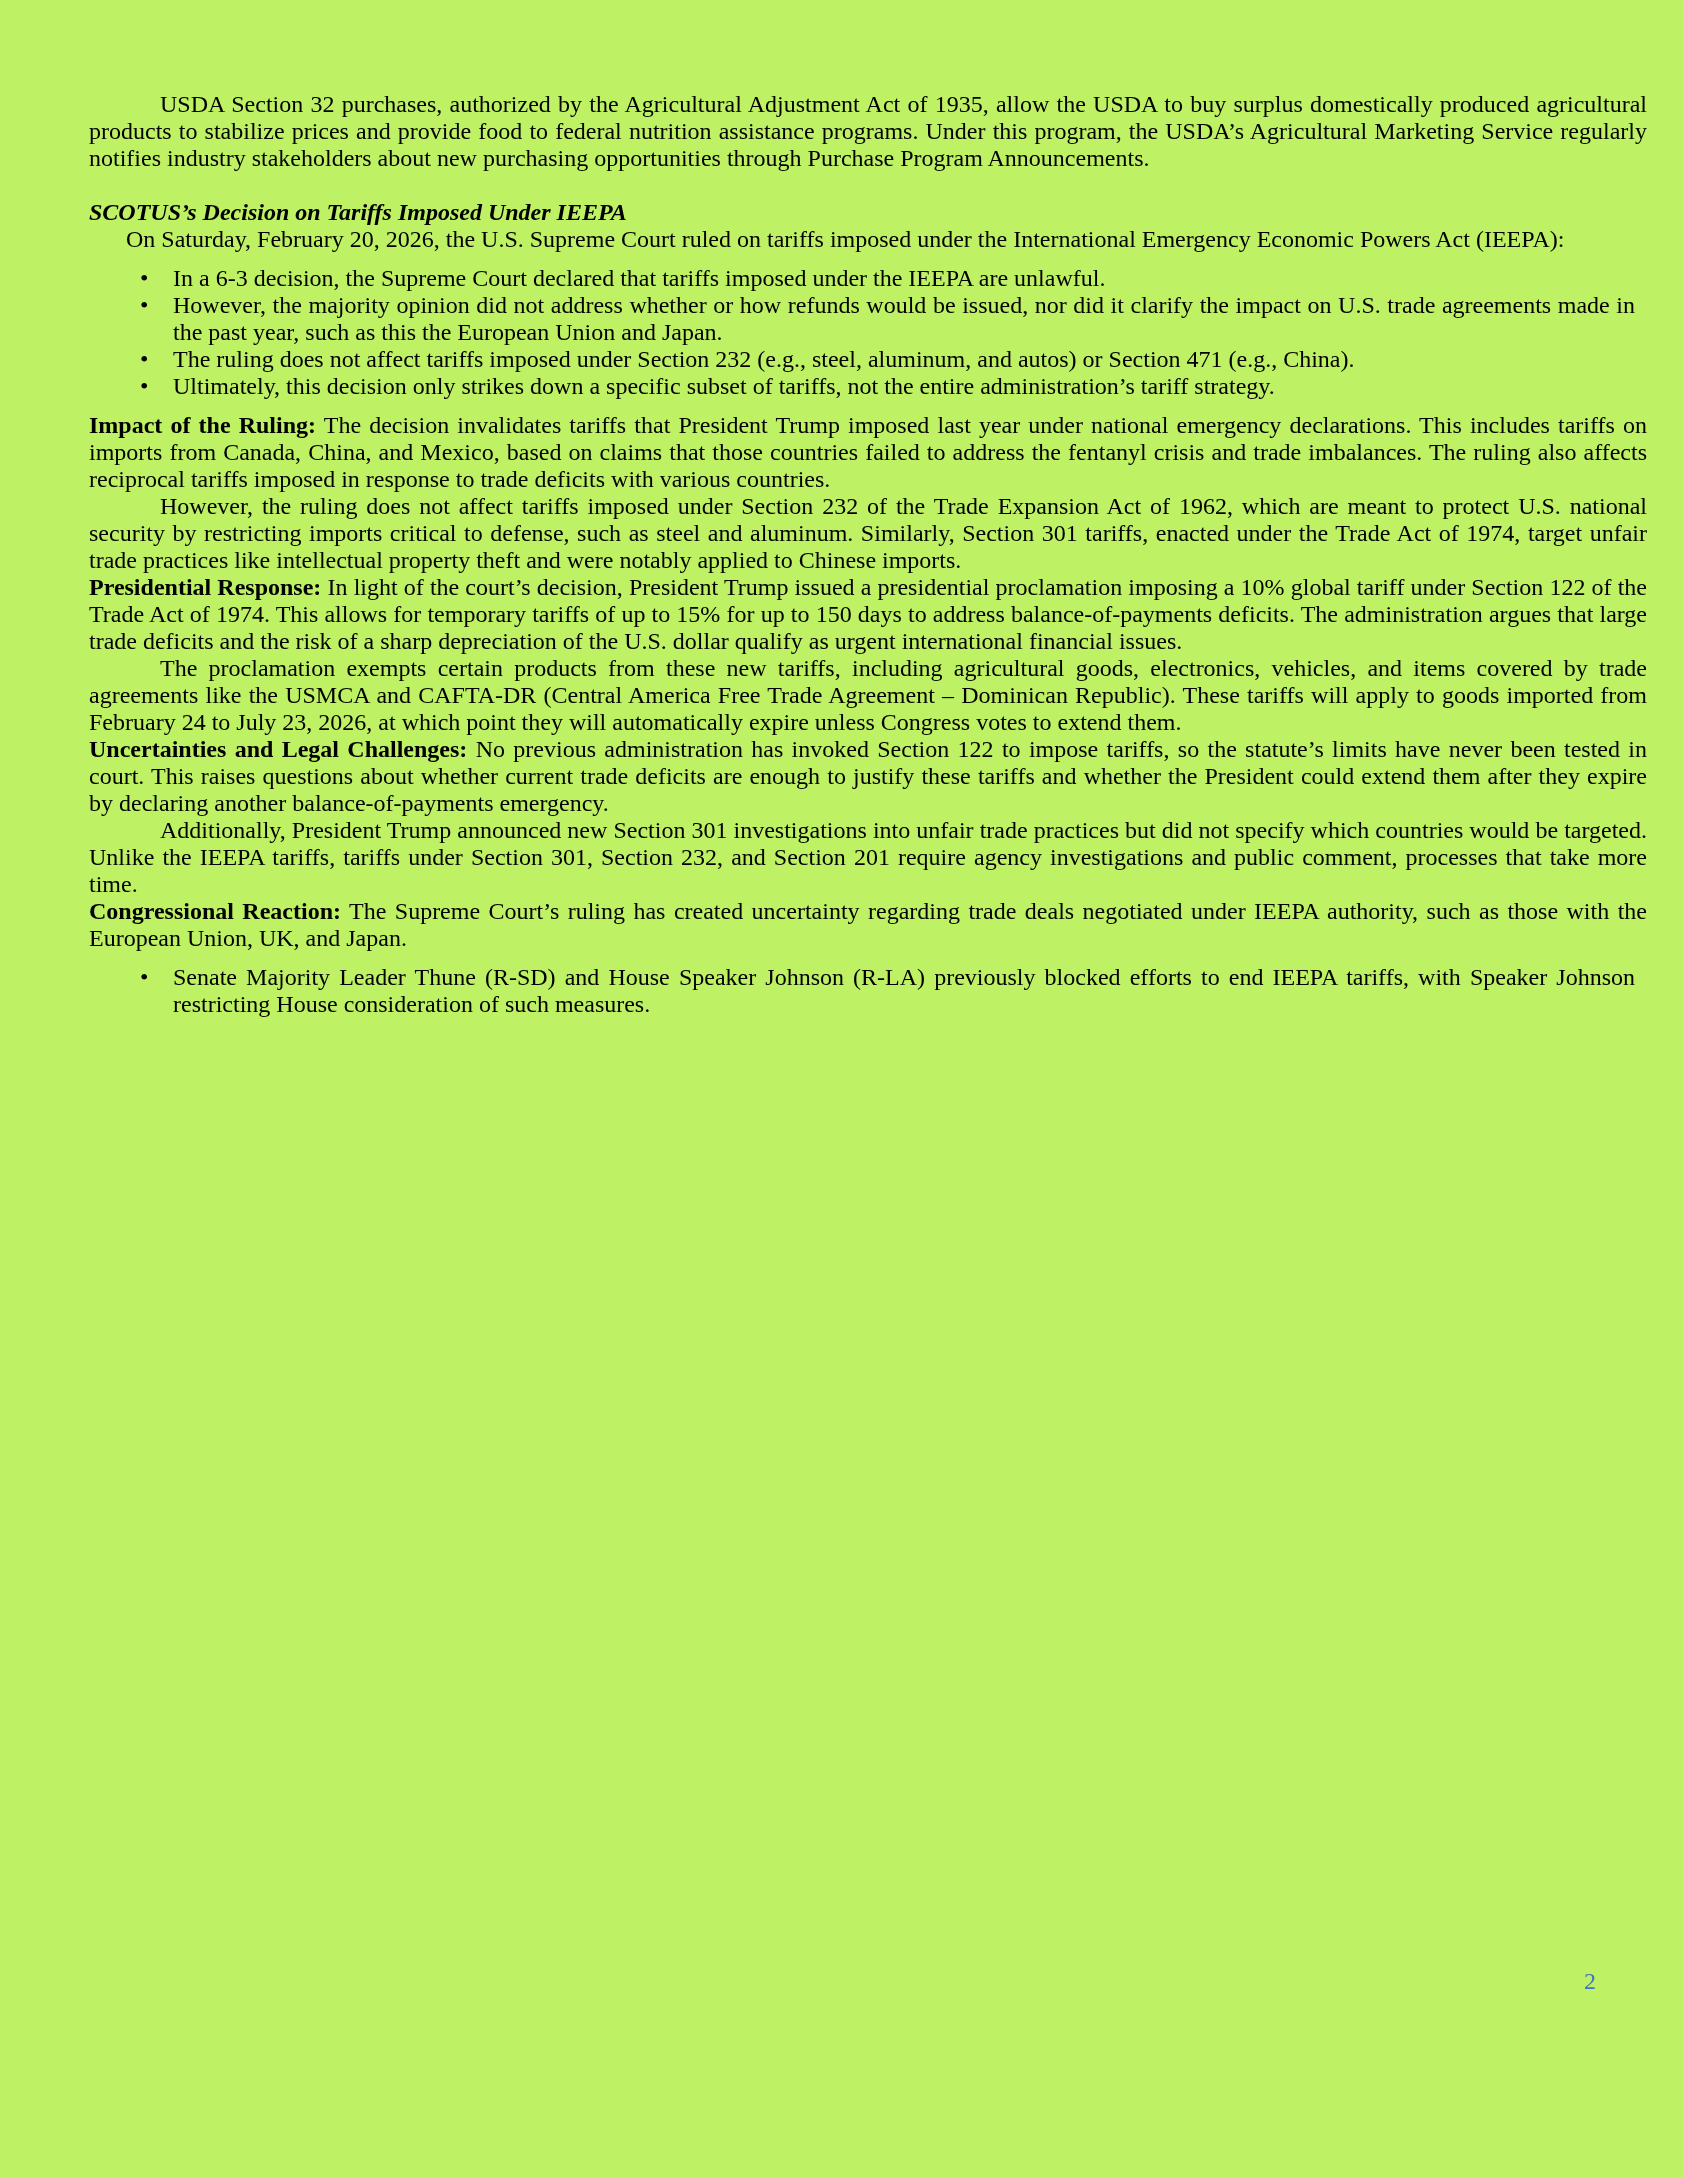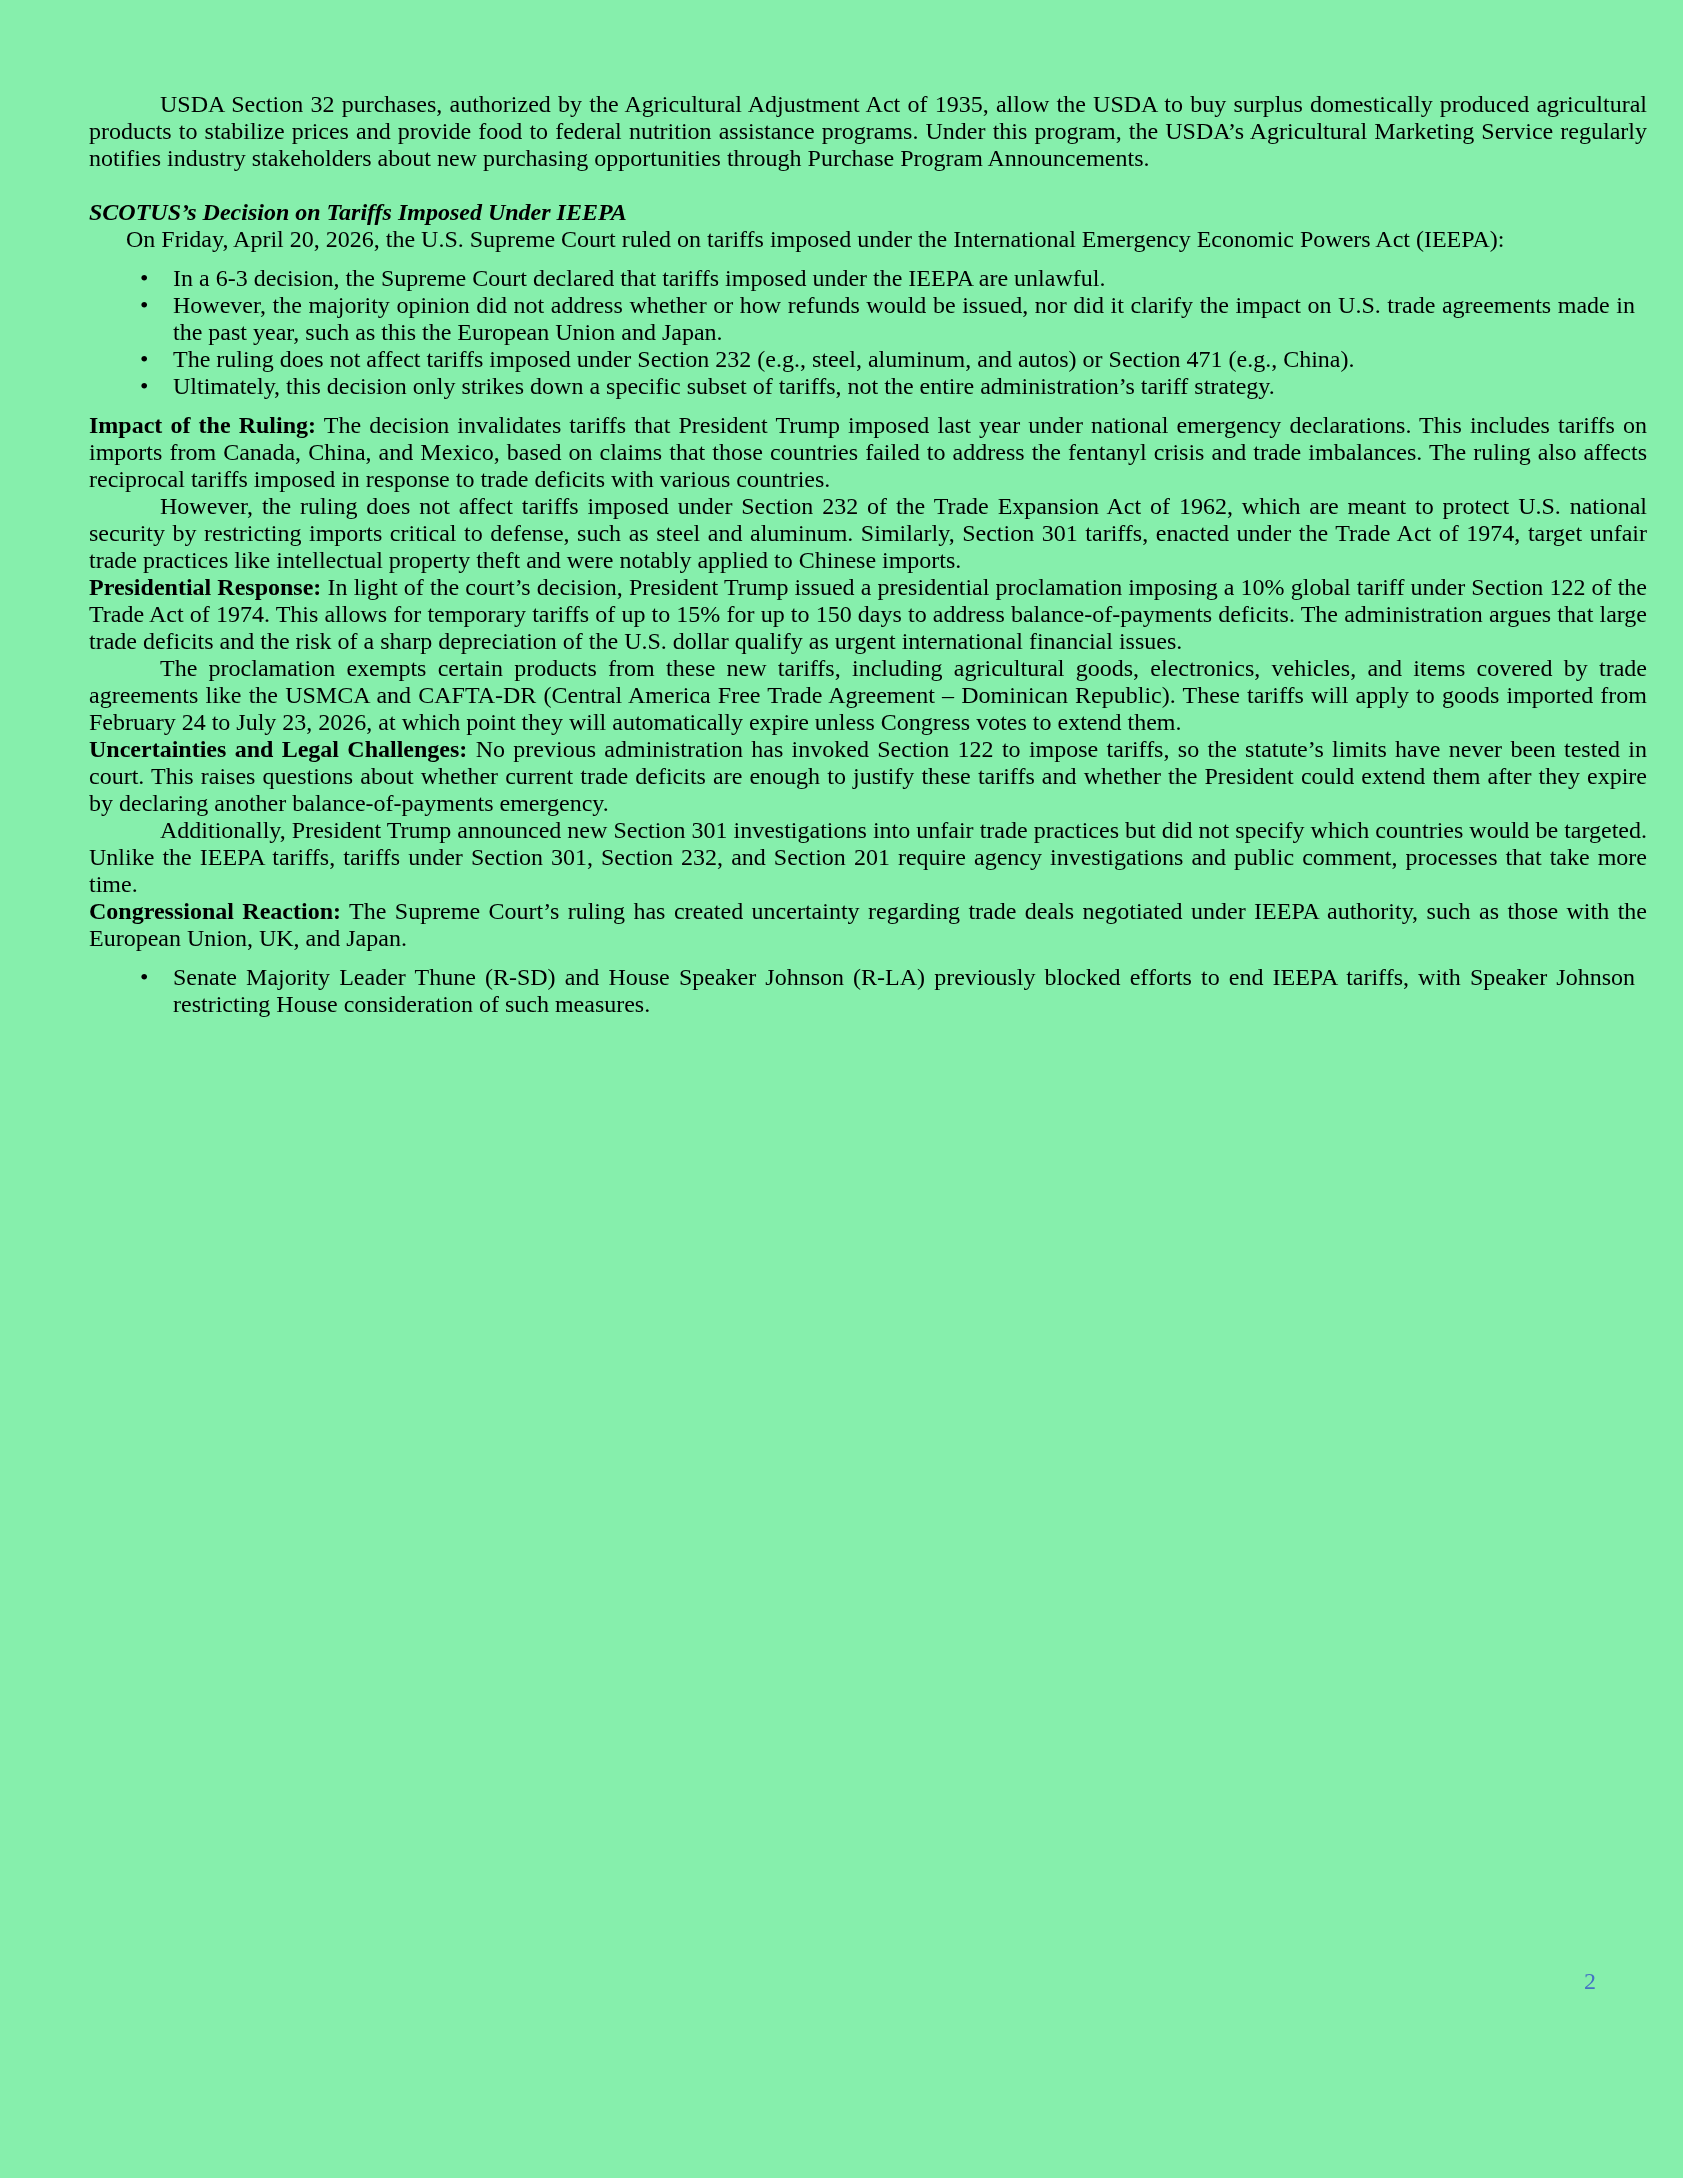--- a/index.html
+++ b/index.html
@@ -2,21 +2,21 @@
 <html><head>
 <meta charset="utf-8">
 <style>
   * { box-sizing: border-box; }
   html, body { margin: 0; padding: 0; background: #ffffff; }
 
   .page {
     position: relative;
     width: 1683px;
     height: 2178px;
-    background: #86efac;
+    background: #bef264;
     color: #000000;
     font-family: "Liberation Serif", serif;
     font-size: 24px;
     line-height: 27px;
     text-align: justify;
     padding: 91px 36px 0 89px;
     overflow: hidden;
   }
 
   p { margin: 0; }
@@ -59,21 +59,21 @@
 </style>
 </head>
 <body>
 
 <div class="page">
 
   <p class="indent">USDA Section 32 purchases, authorized by the Agricultural Adjustment Act of 1935, allow the USDA to buy surplus domestically produced agricultural products to stabilize prices and provide food to federal nutrition assistance programs. Under this program, the USDA’s Agricultural Marketing Service regularly notifies industry stakeholders about new purchasing opportunities through Purchase Program Announcements.</p>
 
   <p class="heading">SCOTUS’s Decision on Tariffs Imposed Under IEEPA</p>
 
-  <p class="indent-sm">On Friday, April 20, 2026, the U.S. Supreme Court ruled on tariffs imposed under the International Emergency Economic Powers Act (IEEPA):</p>
+  <p class="indent-sm">On Saturday, February 20, 2026, the U.S. Supreme Court ruled on tariffs imposed under the International Emergency Economic Powers Act (IEEPA):</p>
 
   <ul class="bullets">
     <li>In a 6-3 decision, the Supreme Court declared that tariffs imposed under the IEEPA are unlawful.</li>
     <li>However, the majority opinion did not address whether or how refunds would be issued, nor did it clarify the impact on U.S. trade agreements made in the past year, such as this the European Union and Japan.</li>
     <li>The ruling does not affect tariffs imposed under Section 232 (e.g., steel, aluminum, and autos) or Section 471 (e.g., China).</li>
     <li>Ultimately, this decision only strikes down a specific subset of tariffs, not the entire administration’s tariff strategy.</li>
   </ul>
 
   <p><span class="lead">Impact of the Ruling:</span> <span>The decision invalidates tariffs that President Trump imposed last year under national emergency declarations. This includes tariffs on imports from Canada, China, and Mexico, based on claims that those countries failed to address the fentanyl crisis and trade imbalances. The ruling also affects reciprocal tariffs imposed in response to trade deficits with various countries.</span></p>
 

